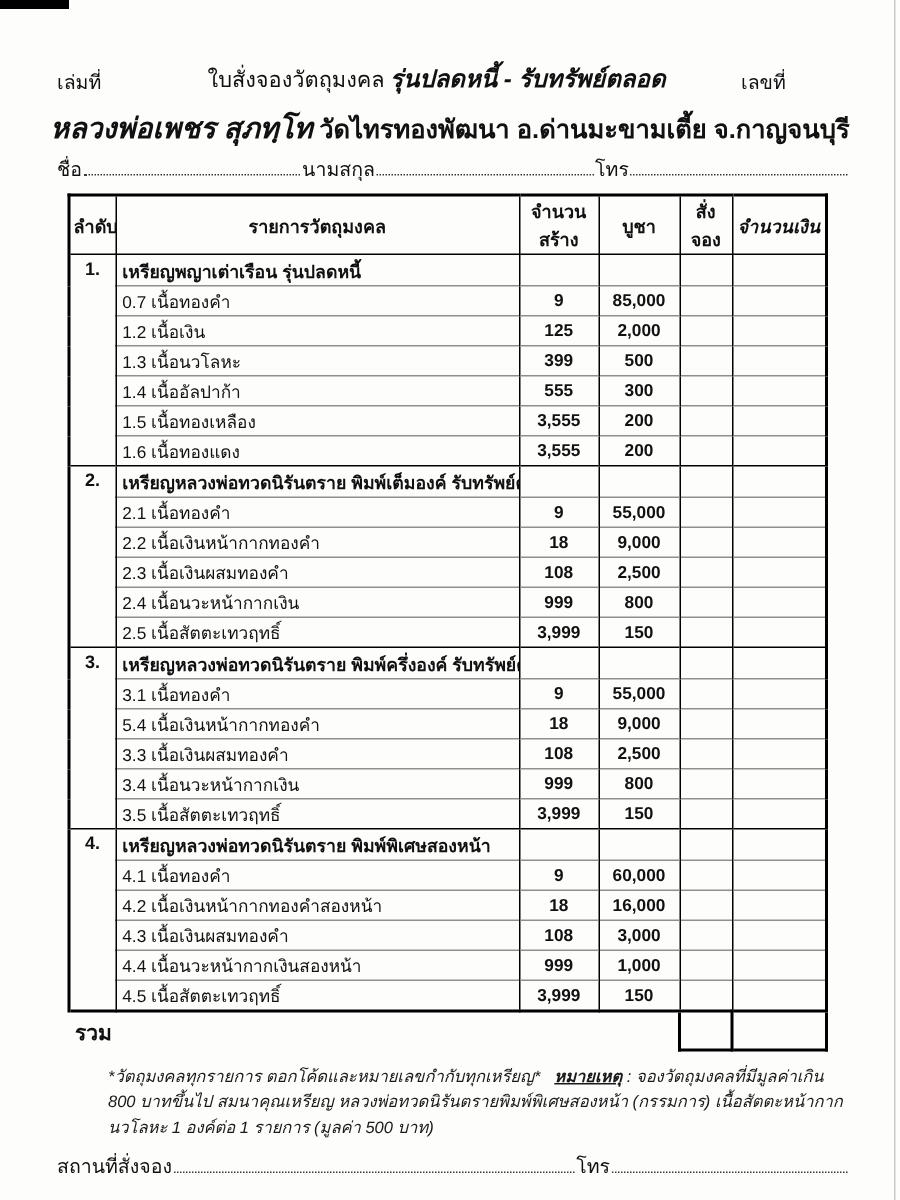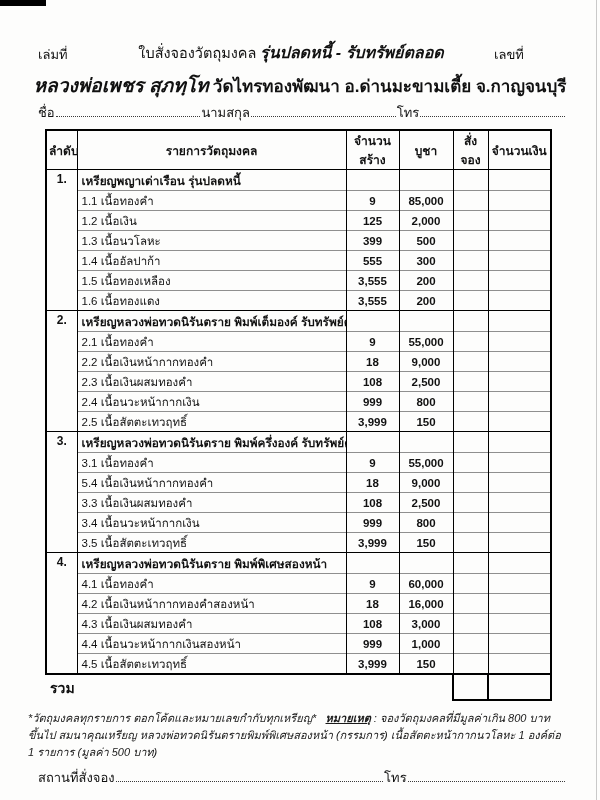--- a/index.html
+++ b/index.html
@@ -28,41 +28,41 @@
   .dotline { flex:1; border-bottom:1.6px dotted #3a3a3a; margin:0 1px 3px 1px; height:12px; }
   .dotline.w2 { flex:1.7; }
 
   
   table.order-table { border-collapse:collapse; table-layout:fixed; width:505px; margin:5px 0 0 45px; font-size:11.5px; }
   .order-table th {
     border:1.5px solid #000; border-top:2px solid #000; border-bottom:1.8px solid #000;
     height:24px; font-size:12px; font-weight:bold; padding:0 2px; background:#fdfdfc;
   }
   .order-table thead th:first-child { border-left:2px solid #000;text-align:center; }
-  .order-table thead th:last-child  { border-right:2px solid #000; }
+  .order-table thead th:last-child  { border-right:2px solid #000;font-style:italic; }
   .order-table td { border-left:1.5px solid #000; border-right:1.5px solid #000; padding:0 4px; vertical-align:middle; }
   .order-table td:last-child { border-right:2px solid #000; }
   .order-table tr.sec td { border-top:1.8px solid #000; height:20px; }
   .order-table tr.item td { border-top:1px solid #8f8f8f; height:19px; }
   .order-table td.num {
     border-left:2px solid #000; text-align:center; vertical-align:top;
     font-weight:bold; font-size:12px; padding-top:2px;
   }
   .order-table td.sec-title { font-weight:bold; font-size:11.8px; white-space:nowrap; overflow:hidden; }
   .order-table td.name  { white-space:nowrap; overflow:hidden; }
   .order-table td.qty, .order-table td.price { text-align:center; font-weight:600; font-size:11.5px; }
   .order-table tfoot td { height:24px; }
   .order-table tfoot td.t-blank {
     border:none; border-top:2px solid #000; text-align:left;
     padding-right:82px; font-weight:bold; font-size:14px;
   }
   .order-table tfoot td.t-box { border:2px solid #000; }
 
   
-  .notes { padding:9px 36px 0 28px; font-size:11px; font-style:italic; line-height:1.55; color:#1a1a1a; }
+  .notes { padding:9px 36px 0 44px; font-size:11px; font-style:italic; line-height:1.55; color:#1a1a1a;margin-left:28px; }
   .note-label { text-decoration:underline; font-weight:bold; }
 
   .footer-lines { margin-top:4px; }
 </style>
 </head>
 <body>
 
 <div class="page">
   <div class="scan-strip"></div>
   <div class="scan-edge"></div>
@@ -111,21 +111,21 @@
     <tbody id="table-rows">
         <tr class="sec">
           <td class="num" rowspan="7">1.</td>
           <td class="sec-title">เหรียญพญาเต่าเรือน รุ่นปลดหนี้</td>
           <td class="qty"></td>
           <td class="price"></td>
           <td class="order"></td>
           <td class="amount"></td>
         </tr>
         <tr class="item">
-          <td class="name">1.1 เนื้อทองคำ</td>
+          <td class="name">0.7 เนื้อทองคำ</td>
           <td class="qty">9</td>
           <td class="price">85,000</td>
           <td class="order"></td>
           <td class="amount"></td>
         </tr>
         <tr class="item">
           <td class="name">1.2 เนื้อเงิน</td>
           <td class="qty">125</td>
           <td class="price">2,000</td>
           <td class="order"></td>

